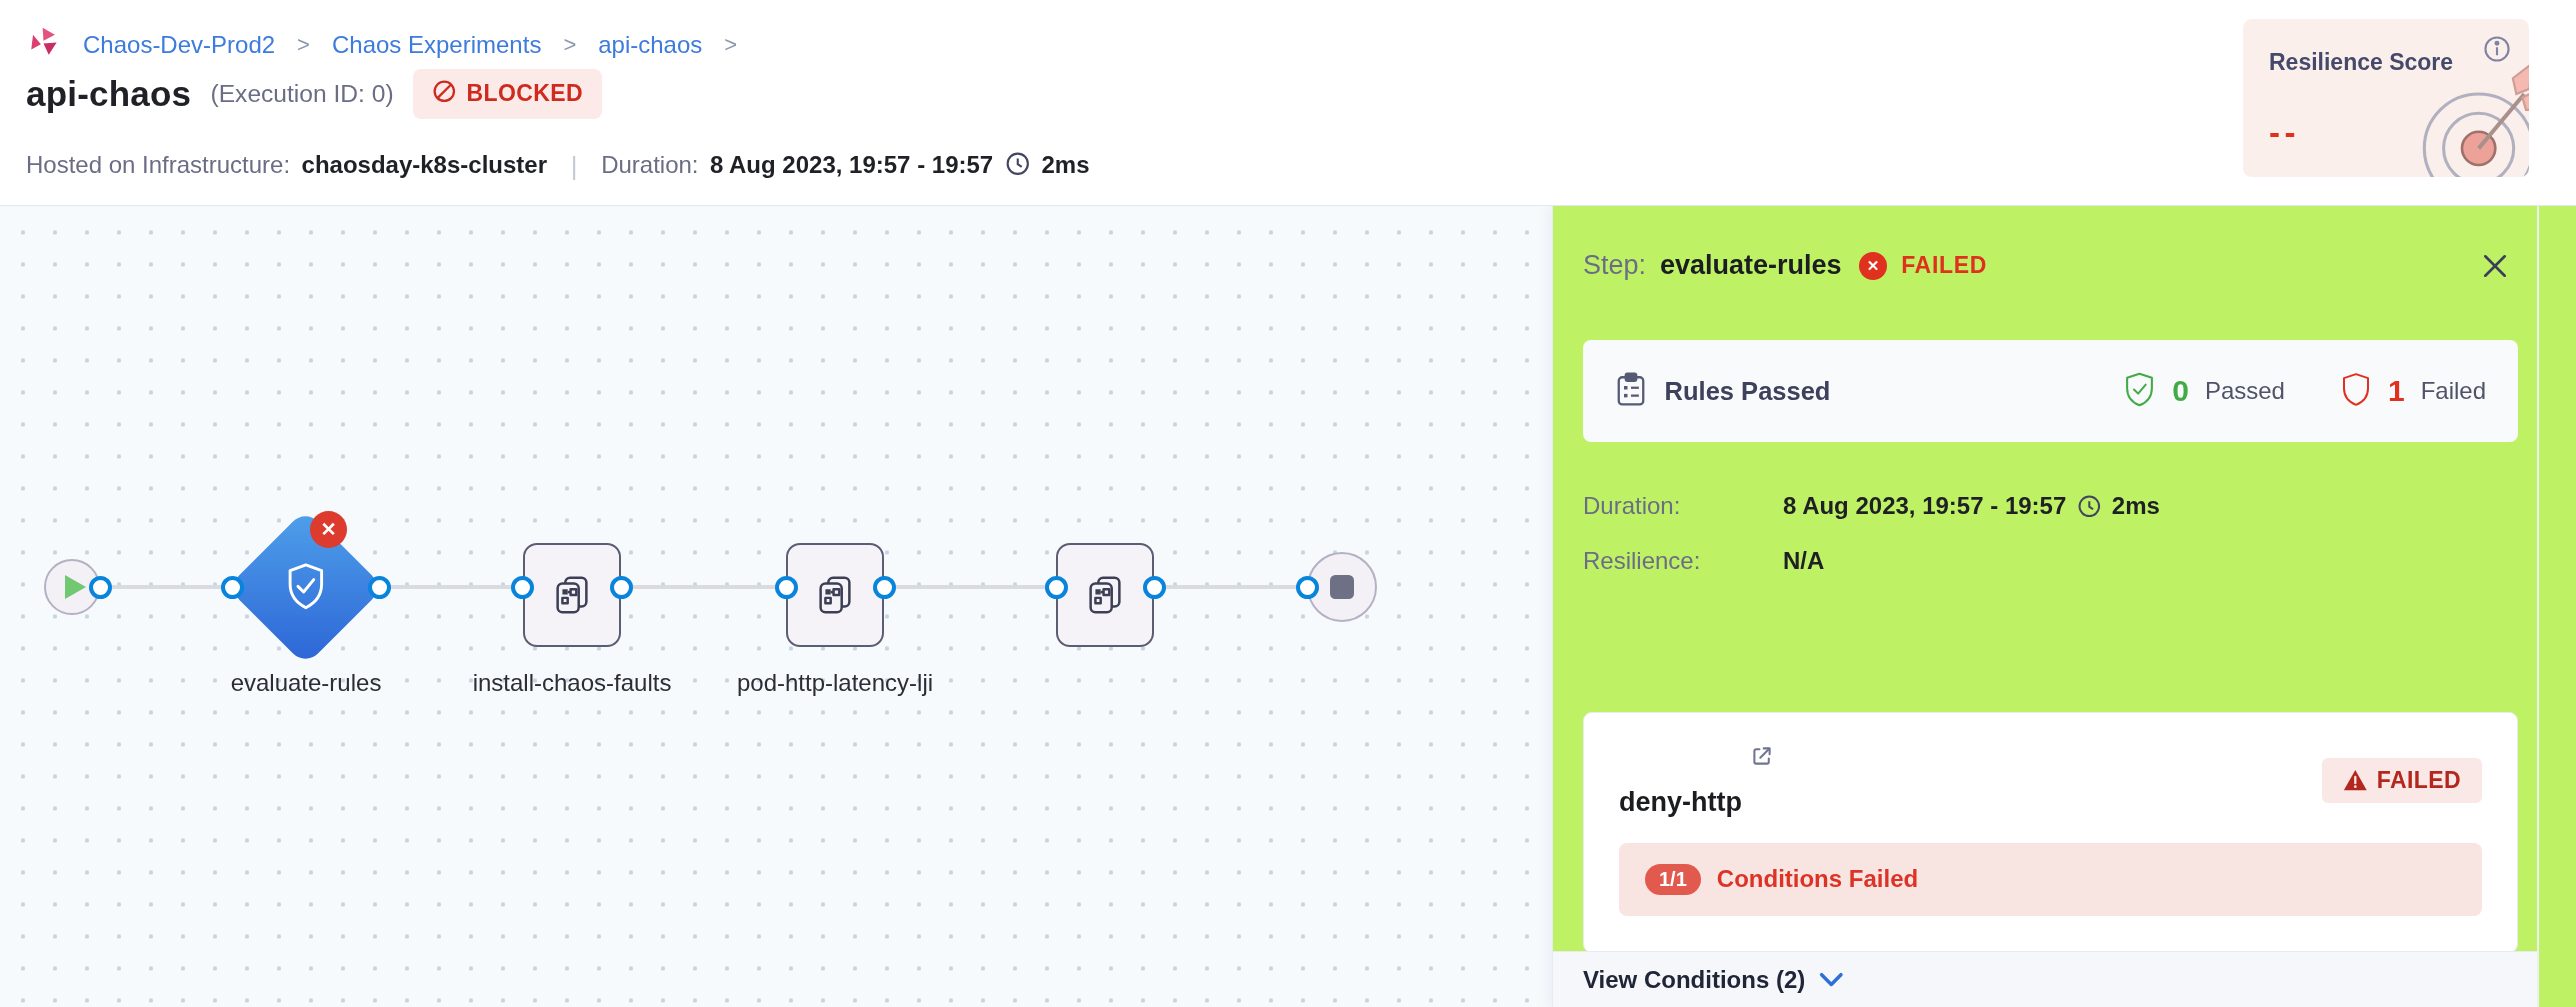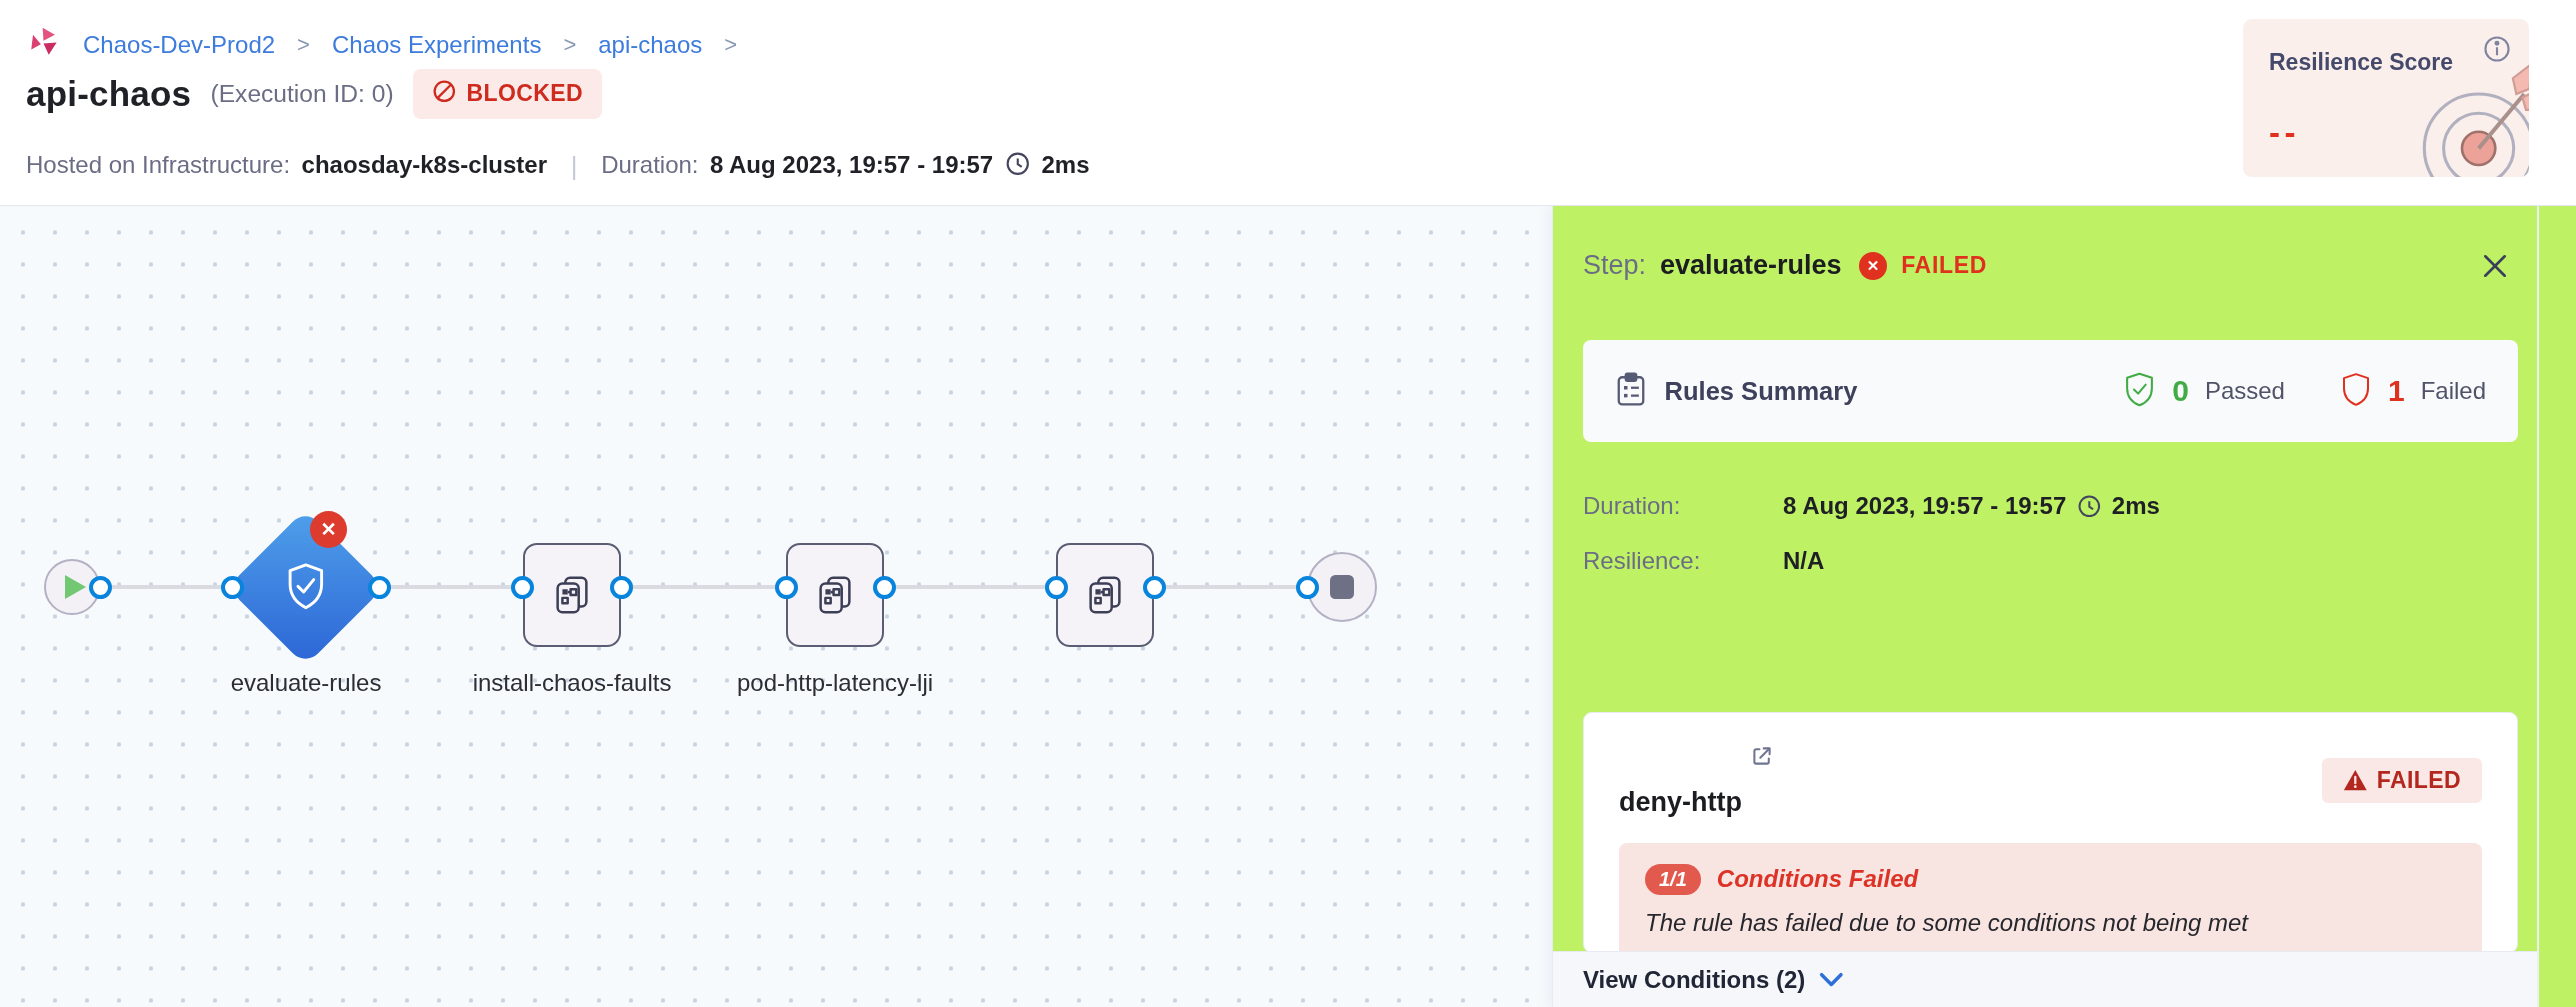--- a/index.html
+++ b/index.html
@@ -97,21 +97,21 @@
   .tab-underline { position:absolute; left:26px; bottom:-3.5px; width:188px; height:6.2px;
     background:#2E6FD8; border-radius:3.5px; }
 
   .rule-card { position:absolute; left:30px; top:506px; width:935px; height:241px;
     background:#fff; border:1.8px solid #E9EBF2; border-radius:8.8px; padding:30px 35px; }
   .rule-top { display:flex; align-items:center; justify-content:space-between; }
   .rule-name-wrap { display:flex; align-items:flex-start; gap:8.8px; }
   .rule-name { font-size:27px; font-weight:bold; color:#1C1D21;margin-top:44px; }
   .rule-badge { display:flex; align-items:center; gap:9.7px; background:#F9E8E6; border-radius:6.2px;
     padding:8.8px 21px; font-size:23px; font-weight:bold; color:#B3271E; letter-spacing:0.4px; }
-  .alert-box { margin-top:24.6px; background:#F8E4E1; border-radius:8px; padding:21px 26px;font-style:italic; }
+  .alert-box { margin-top:24.6px; background:#F8E4E1; border-radius:8px; padding:21px 26px; }
   .alert-line1 { display:flex; align-items:center; gap:16px; }
   .ratio-pill { background:#E25A4E; color:#fff; font-size:20px; font-weight:bold;
     border-radius:878px; padding:4.4px 14px; }
   .alert-title { font-size:24px; font-weight:bold; color:#DD3327; }
   .alert-msg { margin-top:14px; font-size:24px; color:#26272C; }
 
   .panel-footer { position:absolute; left:0; top:745px; width:984px; height:57px;
     background:#F5F7FA; border-top:1.8px solid #E7EAF0; display:flex; align-items:center; }
   .view-cond { display:flex; align-items:center; gap:14px; margin-left:30px; cursor:pointer; }
   .view-cond-txt { font-size:24px; font-weight:bold; color:#202637; }
@@ -278,21 +278,21 @@
         <span>
           <svg width="32" height="35" viewBox="0 0 36 40" fill="none" stroke="#565A74" stroke-width="2.6" stroke-linejoin="round">
             <rect x="4" y="6" width="28" height="31" rx="4"></rect>
             <rect x="12" y="2" width="12" height="8" rx="2" fill="#565A74"></rect>
             <rect x="10" y="16" width="4" height="4" fill="#565A74" stroke="none"></rect>
             <line x1="18" y1="18" x2="27" y2="18"></line>
             <rect x="10" y="25" width="4" height="4" fill="#565A74" stroke="none"></rect>
             <line x1="18" y1="27" x2="27" y2="27"></line>
           </svg>
         </span>
-        <span class="rules-title">Rules Summary</span>
+        <span class="rules-title">Rules Passed</span>
       </div>
       <div class="rules-right">
         <span>
           <svg width="33" height="37" viewBox="0 0 48 52" fill="none" stroke="#42AB45" stroke-width="3" stroke-linecap="round" stroke-linejoin="round">
             <path d="M24 3 L42 9 V24 C42 37 34 45 24 49 C14 45 6 37 6 24 V9 Z"></path>
             <polyline points="16,26 22,32 33,19"></polyline>
           </svg>
         </span>
         <span class="cnt-pass">0</span>
         <span class="cnt-lbl">Passed</span>
@@ -348,21 +348,20 @@
             </svg>
           </span>
           <span>FAILED</span>
         </span>
       </div>
       <div class="alert-box">
         <div class="alert-line1">
           <span class="ratio-pill">1/1</span>
           <span class="alert-title">Conditions Failed</span>
         </div>
-        <div class="alert-msg">The rule has failed due to some conditions not being met</div>
       </div>
     </div>
 
     <div class="panel-footer">
       <span class="view-cond">
         <span class="view-cond-txt">View Conditions (2)</span>
         <span style="display:flex;">
           <svg width="24.6" height="16" viewBox="0 0 28 18" fill="none" stroke="#2E6FD8" stroke-width="4" stroke-linecap="round" stroke-linejoin="round">
             <polyline points="3,3 14,14 25,3"></polyline>
           </svg>

